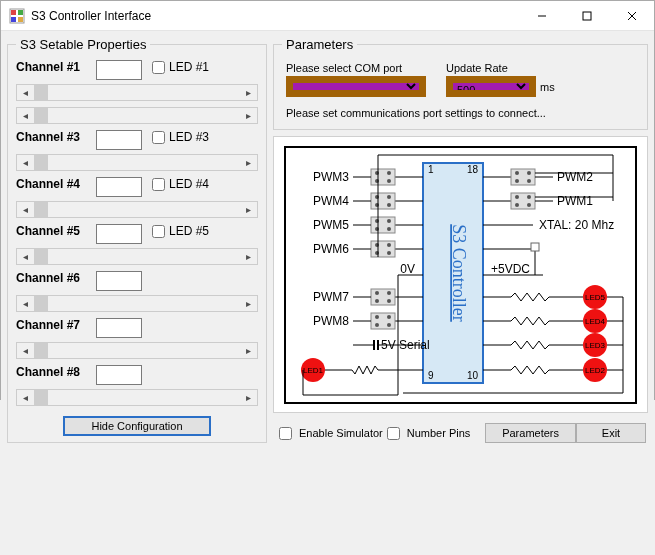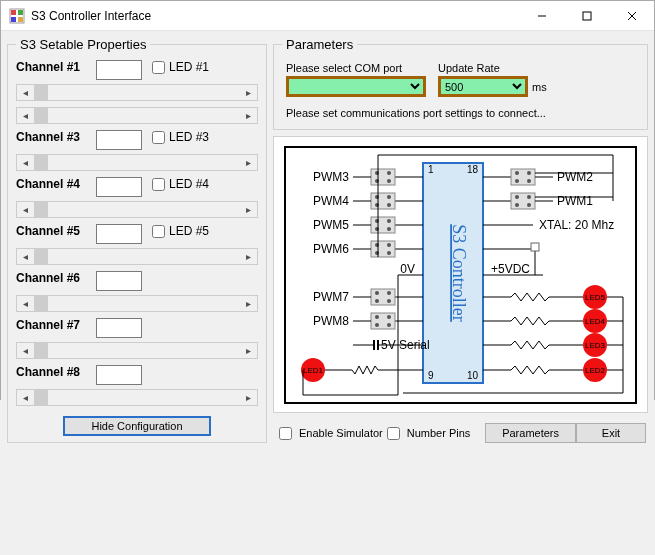--- a/index.html
+++ b/index.html
@@ -111,27 +111,27 @@
   .btn {
     font: inherit;
     font-size: 11px;
     background: #e1e1e1;
     border: 1px solid #adadad;
     padding: 3px 16px;
     min-width: 70px;
   }
   .btn.hc { background: #e1e1e1; border: 2px solid #2a6fc7; padding: 2px 26px; }
 
-  .param-row { display: flex; gap: 12px; padding: 2px 4px 6px 4px; }
+  .param-row { display: flex; gap: 20px; padding: 2px 4px 6px 4px; }
   .param-row .pfield { display: flex; flex-direction: column; font-size: 11px; }
   .param-row label { margin-bottom: 2px; }
   select.combo {
     height: 21px;
-    border: 3px solid #a16207;
-    background: #86efac;
+    border: 7px solid #a16207;
+    background: #a21caf;
     font-size: 11px;
   }
   .param-msg { padding: 4px 4px 4px 4px; color: #000; }
 
   .diagram-wrap {
     flex:1;
     border: 1px solid #d0d0d0;
     background: #fff;
     display:flex; align-items:center; justify-content:center;
     margin: 0;

